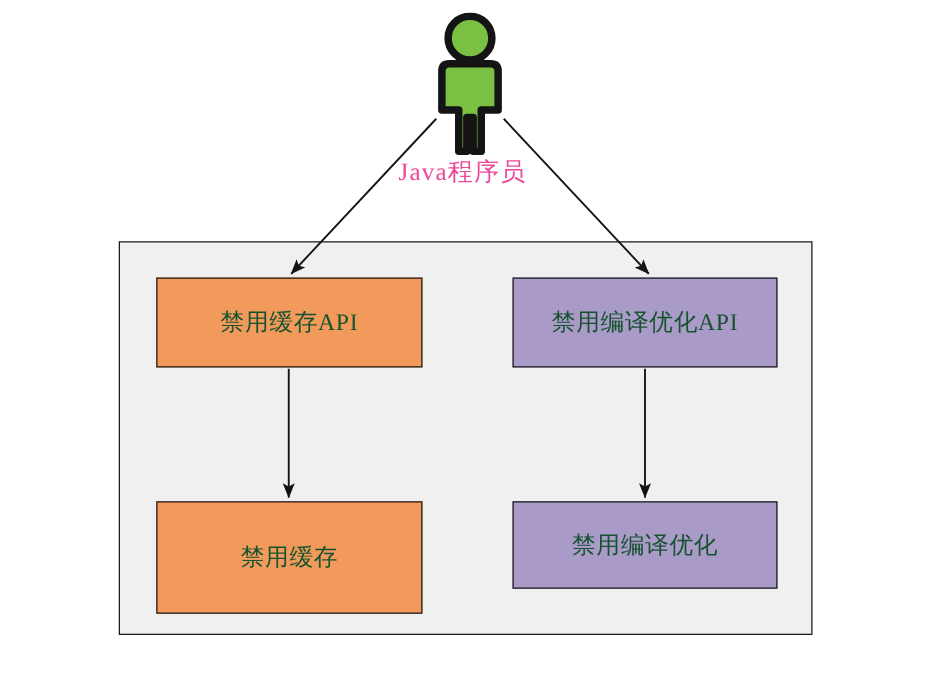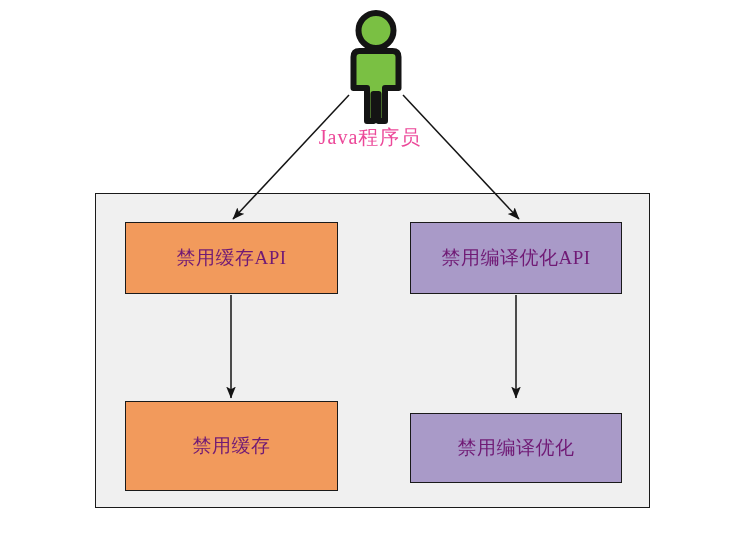--- a/index.html
+++ b/index.html
@@ -39,21 +39,21 @@
     box-sizing: border-box;
   }
   .node-box {
     position: absolute;
     box-sizing: border-box;
     border: 1.6px solid #1a1a1a;
     display: flex;
     align-items: center;
     justify-content: center;
     text-align: center;
-    color: #701a75;
+    color: #14532d;
     font-size: 19px;
     letter-spacing: 0.5px;
     font-family: "Liberation Serif", "DejaVu Serif", serif;
   }
   .node-cache-api {
     left: 125px;
     top: 222px;
     width: 213px;
     height: 72px;
   }
@@ -140,20 +140,20 @@
   </div>
 
   <div class="node-box node-compile-api" style="background:#a99ac8;">
     <span>禁用编译优化API</span>
   </div>
 
   <div class="node-box node-cache" style="background:#f29a5c;">
     <span>禁用缓存</span>
   </div>
 
-  <div class="node-box node-compile" style="background:#a99ac8;margin-top:12px;">
+  <div class="node-box node-compile" style="background:#a99ac8;">
     <span>禁用编译优化</span>
   </div>
 
   <div class="actor-label">Java程序员</div>
 
 
 </div>
 
 </body></html>

